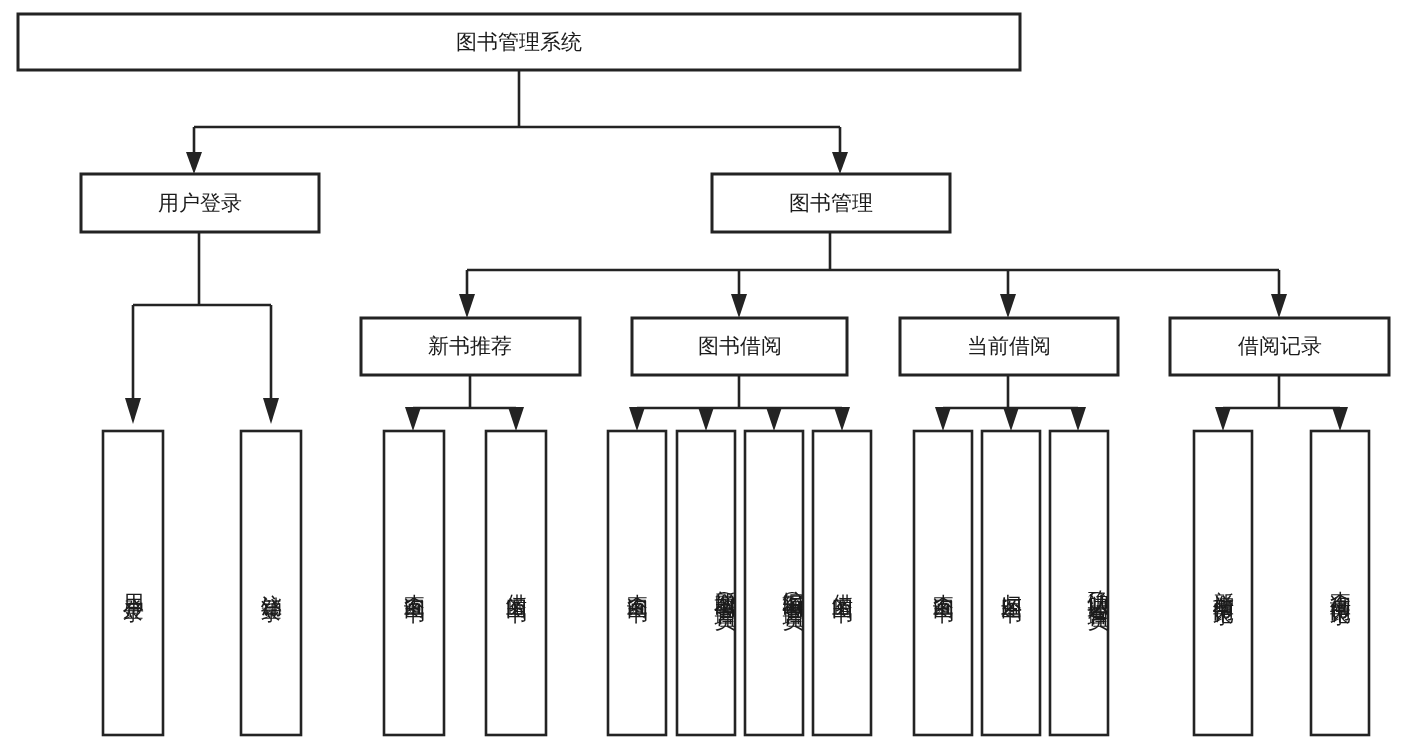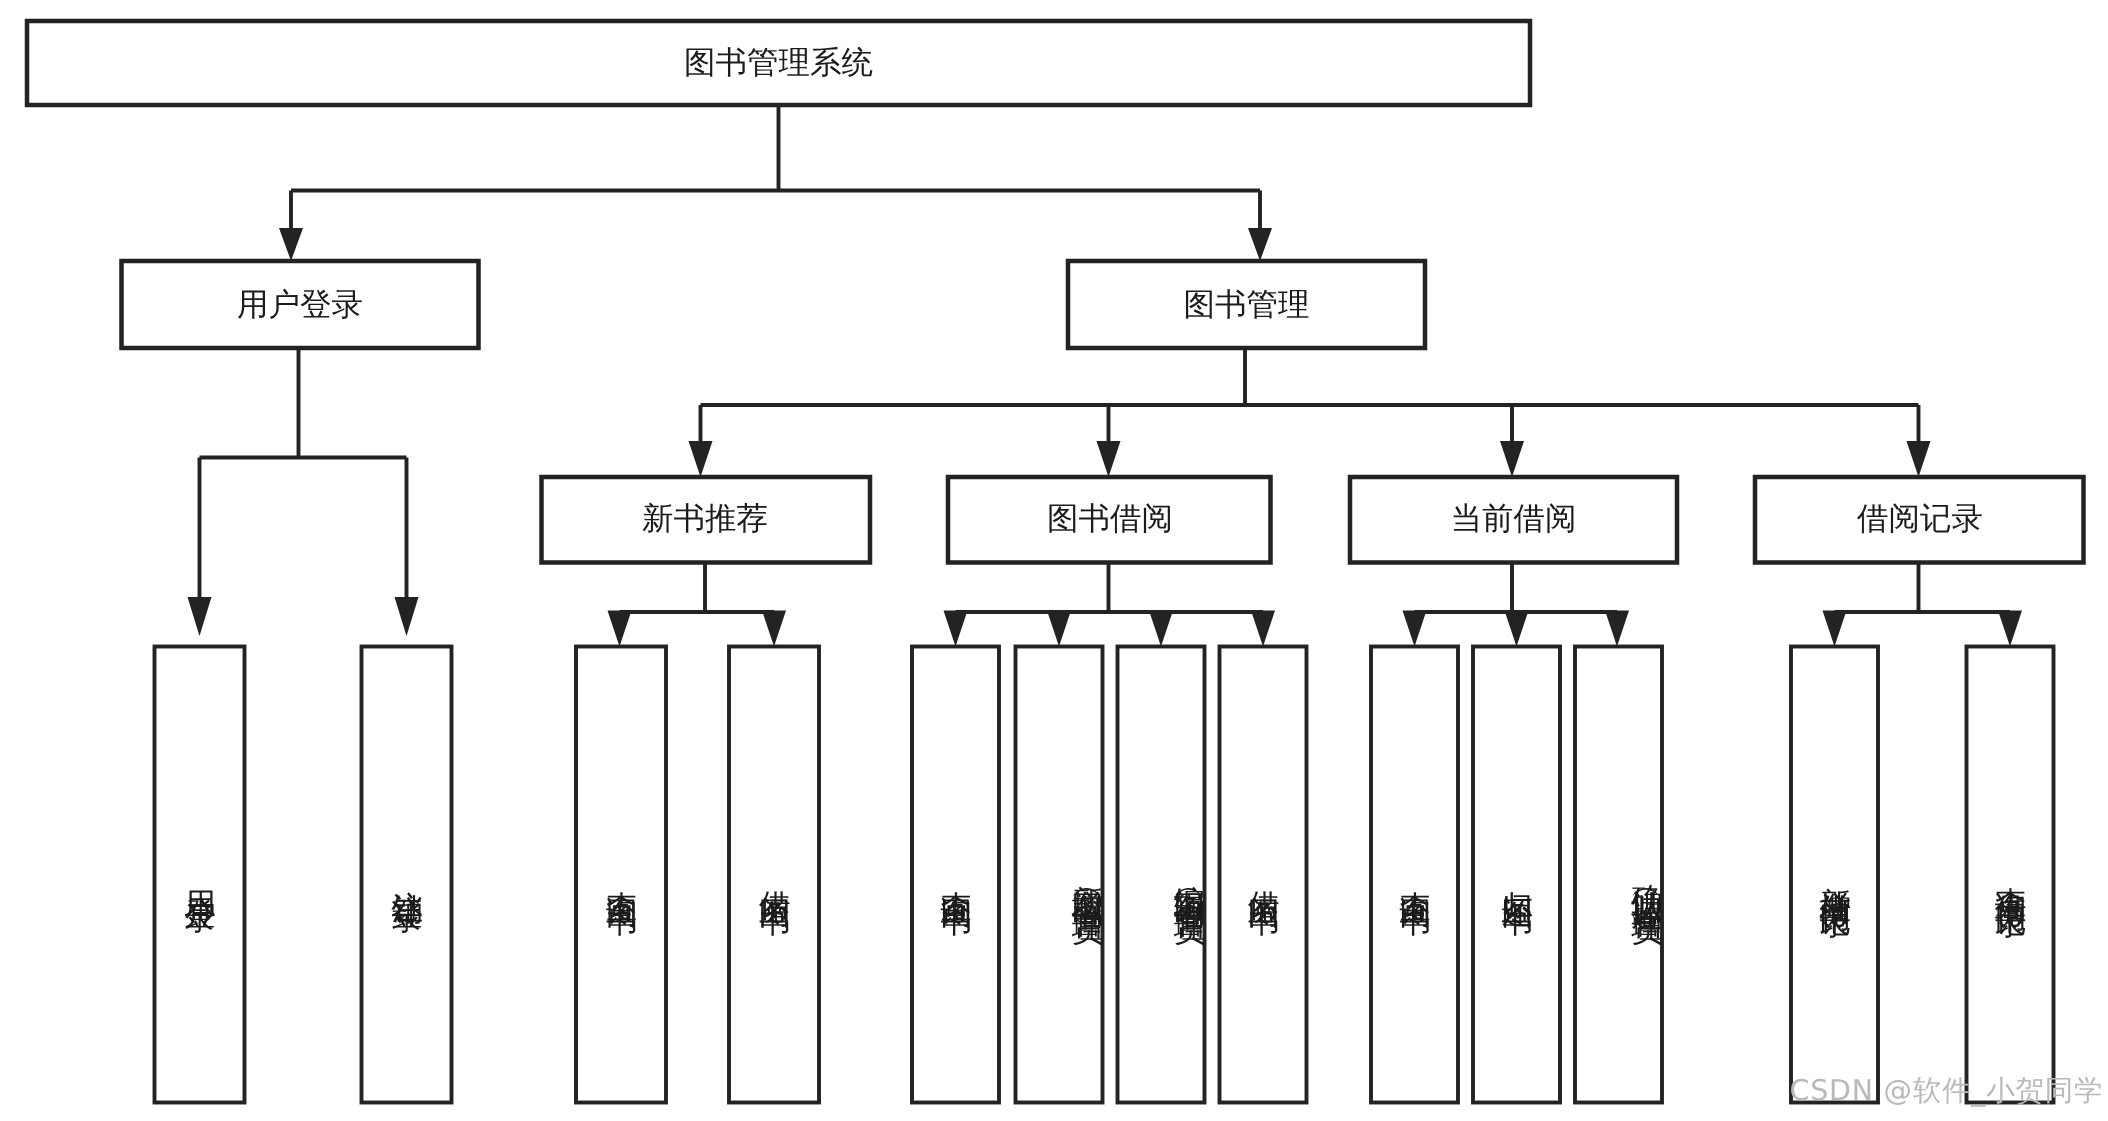--- a/index.html
+++ b/index.html
@@ -255,15 +255,14 @@
   <div class="vlabel" style="left:914px; top:431px; width:58px; height:304px; display:flex; align-items:center; justify-content:center;">查询图书</div>
 
   <div class="vlabel" style="left:982px; top:431px; width:58px; height:304px; display:flex; align-items:center; justify-content:center;">归还图书</div>
 
   <div class="vlabel" style="left:1050px; top:438px; width:58px; height:297px; display:flex; align-items:flex-start; justify-content:center;">确认归还（管理员）</div>
 
   <div class="vlabel" style="left:1194px; top:431px; width:58px; height:304px; display:flex; align-items:center; justify-content:center;">新增借阅记录</div>
 
   <div class="vlabel" style="left:1311px; top:431px; width:58px; height:304px; display:flex; align-items:center; justify-content:center;">查询借阅记录</div>
 
-  <div class="watermark">CSDN @软件_小贺同学</div>
 
 </div>
 
 </body></html>

